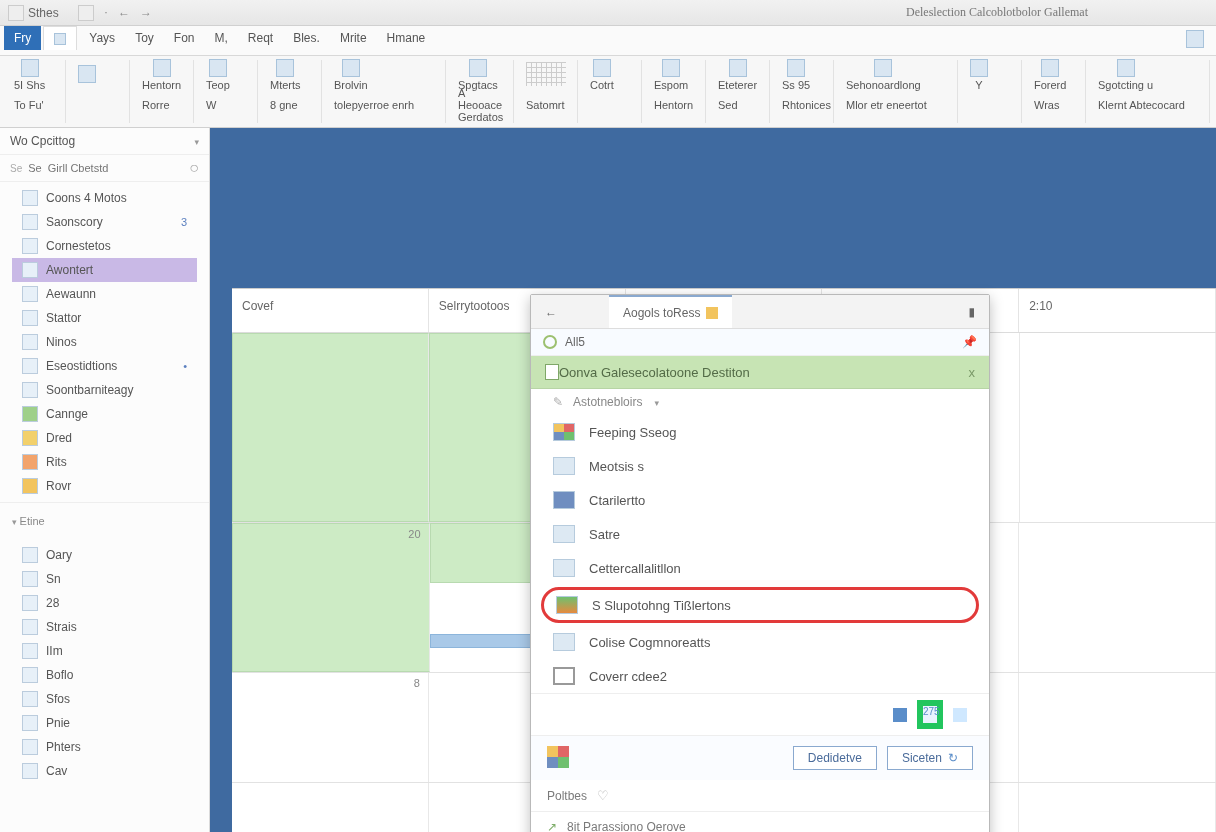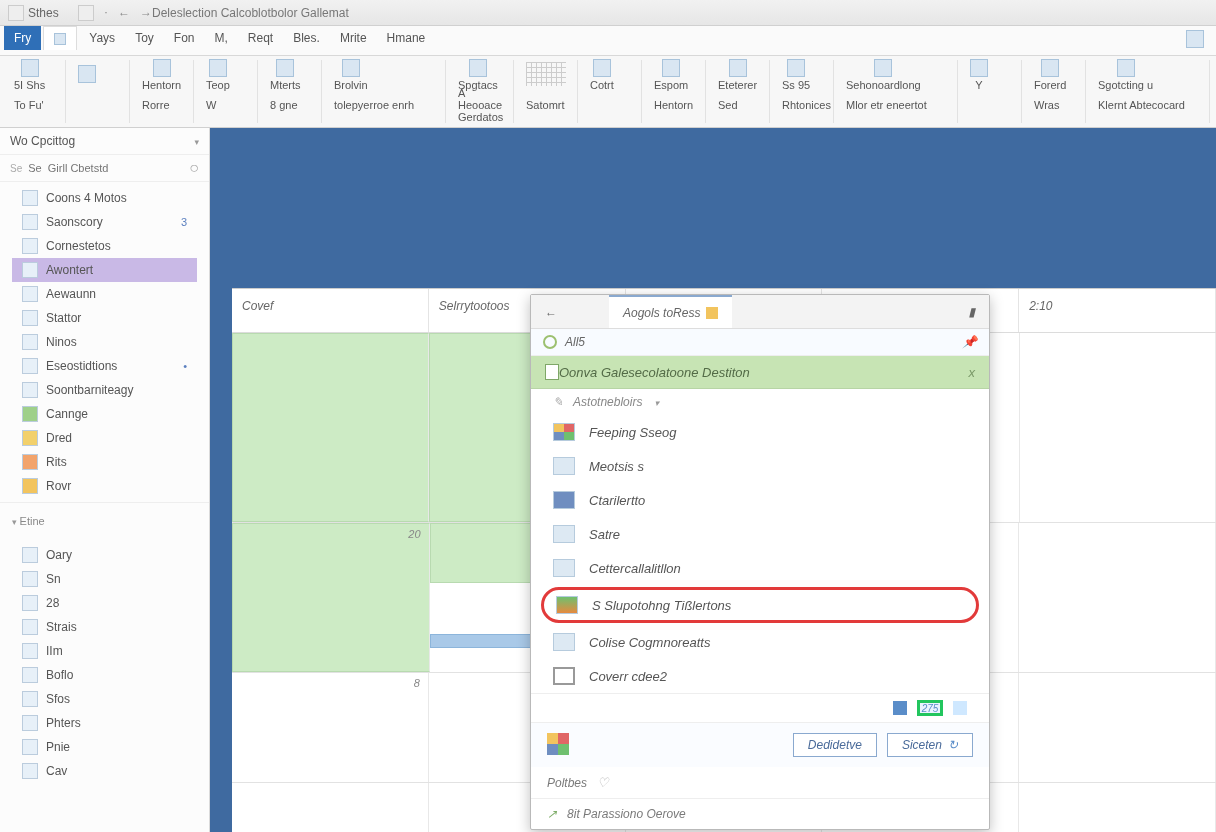--- a/index.html
+++ b/index.html
@@ -2,21 +2,21 @@
 <html><head>
 <meta charset="utf-8">
 <style>
   * { box-sizing: border-box; margin: 0; padding: 0; font-family: "Segoe UI", Arial, sans-serif; }
   body { width: 1216px; height: 832px; background: #e8e8e8; overflow: hidden; position: relative; }
 
   
   .titlebar { height: 26px; background: linear-gradient(#f1f1f1,#e6e6e6); display:flex; align-items:center; padding:0 8px; font-size:12px; color:#666; border-bottom:1px solid #d0d0d0;}
   .titlebar .quick { width:70px; display:flex; gap:4px; align-items:center;}
   .titlebar .qbtn { width:16px;height:16px;background:#eee;border:1px solid #ccc;display:inline-block;}
-  .titlebar .title { flex:1; text-align:left; color:#777;}
+  .titlebar .title { flex:1; text-align:right; color:#777;font-family:Liberation Serif, serif;}
   .titlebar .nav { display:flex; gap:10px; color:#888;}
   .titlebar .navbtn { cursor:pointer; }
 
   
   .ribtabs { height:30px; background:#fafafa; display:flex; align-items:flex-start; padding-left:4px; gap:2px; font-size:12px; border-bottom:1px solid #d8d8d8;}
   .filetab { background:#2f6fb7; color:#fff; padding:4px 10px; height:24px; display:flex;align-items:center;}
   .ribtab { padding:4px 10px; color:#555; height:24px; display:flex;align-items:center; cursor:pointer;}
 
   
   .ribbon { height:72px; background:#f7f7f7; border-bottom:1px solid #d0d0d0; display:flex; padding:4px 6px; gap:4px; font-size:10px; color:#666; overflow:hidden;}
@@ -35,21 +35,21 @@
   .sidesearch{display:flex;align-items:center;gap:6px;padding:4px 10px;border-bottom:1px solid #eee;}
   .sidesearch input{flex:1;border:none;font-size:11px;color:#777;background:transparent;outline:none;}
   .sideitems{padding:4px 12px; font-size:12px;}
   .sideitems .it{display:flex;align-items:center;gap:8px;padding:4px 10px;color:#555;cursor:pointer;}
   .sideitems .it .ic{width:16px;height:16px;border:1px solid #bcd;background:#e7f0f8;}
   .sideitems .it.sel{background:#c9b9e6;}
   .sideitems .it .badge{margin-left:auto;font-size:11px;color:#5a7fbf;}
   .sidesec{padding:12px 10px;font-size:11px;color:#888;border-top:1px solid #eee;}
 
   
-  .canvas { flex:1; background:#3f6aa0; position:relative; overflow:hidden;font-style:italic;}
+  .canvas { flex:1; background:#3f6aa0; position:relative; overflow:hidden;}
   .calgrid { position:absolute; left:22px; top:160px; right:0; bottom:0; background:#fff; border-top:1px solid #ccc;}
   .calhead { display:flex; height:44px; border-bottom:1px solid #dcdcdc; background:#fff;}
   .calhead .c { flex:1; border-right:1px solid #e4e4e4; padding:10px 10px; font-size:12px; color:#666;}
   .calrow { display:flex; height:190px; border-bottom:1px solid #e2e2e2;}
   .calrow .c { flex:1; border-right:1px solid #e8e8e8; position:relative;}
   .calrow .dnum{position:absolute;top:4px;right:8px;font-size:11px;color:#888;}
   .evt{position:absolute;font-size:11px;color:#555;padding:2px 4px;}
   .block-green{background:#cdebc5;border:1px solid #b8dab0;}
   .block-yellow{background:#f7cf6b;border:1px solid #e2b84a;}
   .block-bluebar{background:#a9c9e8;border:1px solid #8cb5db;height:14px;}
@@ -63,21 +63,21 @@
   .popup .pgreen{background:#c7e4b4;padding:8px 14px;font-size:13px;color:#536b47;display:flex;align-items:center;gap:0;border-bottom:1px solid #b7d4a5;}
   .popup .pitem{display:flex;align-items:center;gap:14px;padding:8px 22px;font-size:13px;color:#555;cursor:pointer;}
   .popup .pitem .pico{width:22px;height:18px;background:#dde9f3;border:1px solid #b6cbdd;}
   .popup .psect{display:flex;align-items:center;gap:10px;padding:6px 22px;font-size:12px;color:#888;border-top:1px solid #eee;}
   .popup .highlight{border:3px solid #e23a3a;border-radius:18px;margin:2px 10px;padding:6px 12px;}
   .popup .pbtns{display:flex;gap:10px;justify-content:flex-end;padding:10px 16px;border-top:1px solid #eee;background:#fafcff;}
   .popup .pbtn{border:1px solid #8aa9cf;padding:4px 14px;font-size:12px;color:#4a6b9a;background:#fff;cursor:pointer;display:flex;align-items:center;gap:6px;}
   .popup .pfoot{padding:8px 16px;font-size:12px;color:#7a7a7a;display:flex;gap:10px;align-items:center;}
   .popup .heart{color:#bbb;font-size:13px;}
   .popup .pin{color:#5a8dc9;}
-  .popup .pbadge{width:26px;height:16px;font-size:10px;background:#eaf3ff;color:#5a8dc9;border:3px solid #22c55e;text-align:center;}
+  .popup .pbadge{width:26px;height:29px;font-size:10px;background:#eaf3ff;color:#5a8dc9;border:6px solid #22c55e;text-align:center;}
 
   .chev::after{content:"▾";font-size:9px;color:#999;margin-left:2px;}
   .circ{width:14px;height:14px;border:2px solid #9cc06f;border-radius:50%;display:inline-block;}
 </style>
 </head>
 <body>
 
 <div class="titlebar">
   <div class="quick">
     <span class="qbtn"></span>
@@ -384,25 +384,25 @@
         <div class="it">
           <span class="ic"></span>
           <span>Boflo</span>
         </div>
         <div class="it">
           <span class="ic"></span>
           <span>Sfos</span>
         </div>
         <div class="it">
           <span class="ic"></span>
+          <span>Pnie</span>
+        </div>
+        <div class="it">
+          <span class="ic"></span>
           <span>Phters</span>
-        </div>
-        <div class="it">
-          <span class="ic"></span>
-          <span>Pnie</span>
         </div>
         <div class="it">
           <span class="ic"></span>
           <span>Cav</span>
         </div>
       </div>
   </div>
 
   <div class="canvas">
     <div class="calgrid">

